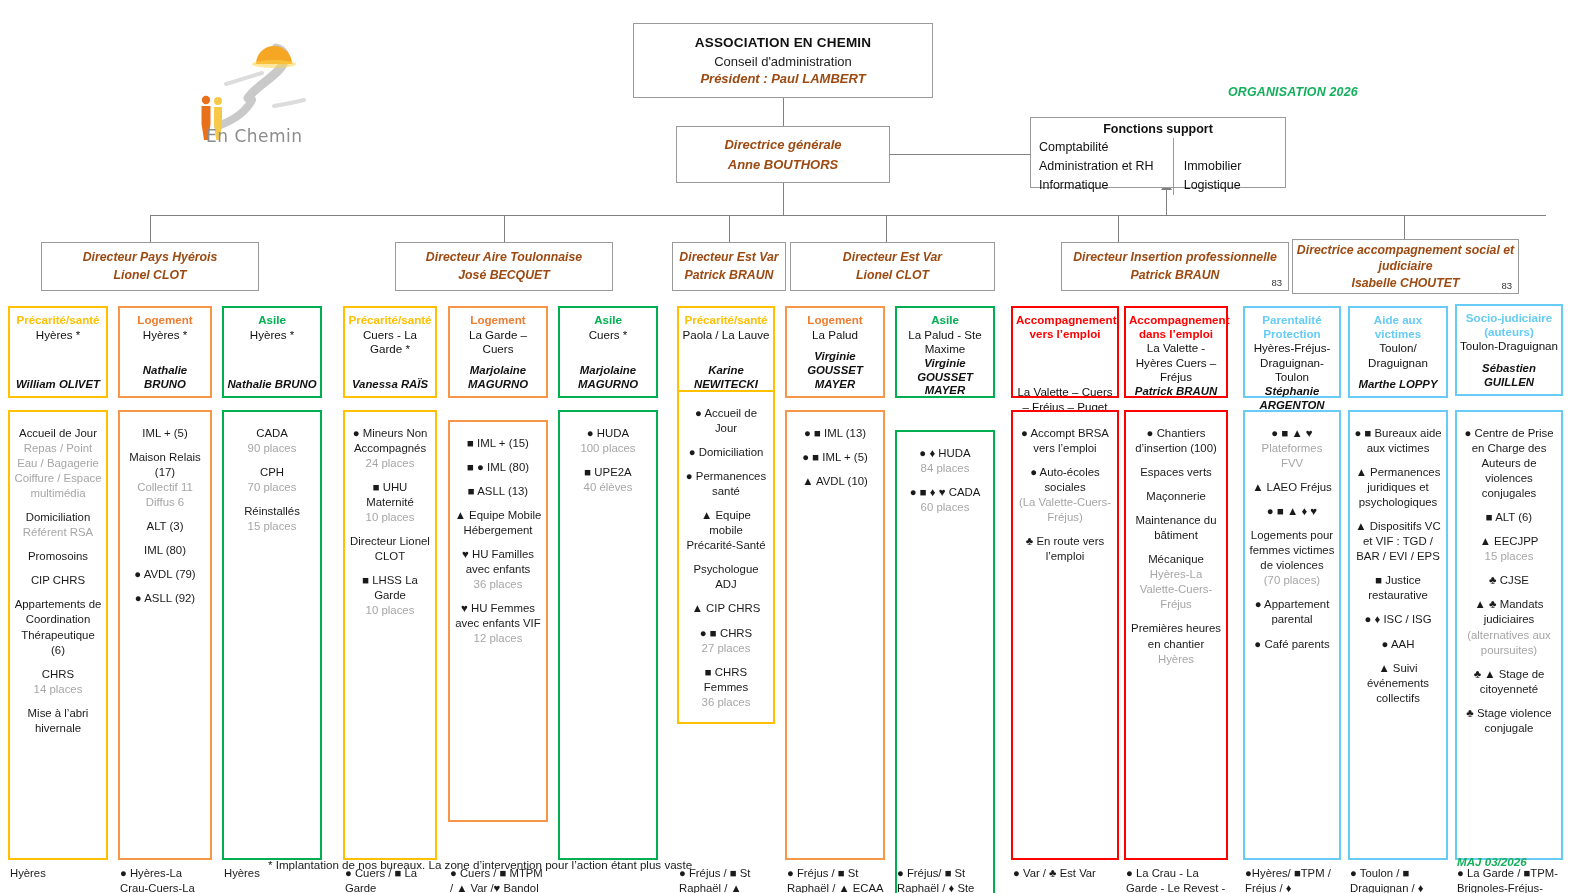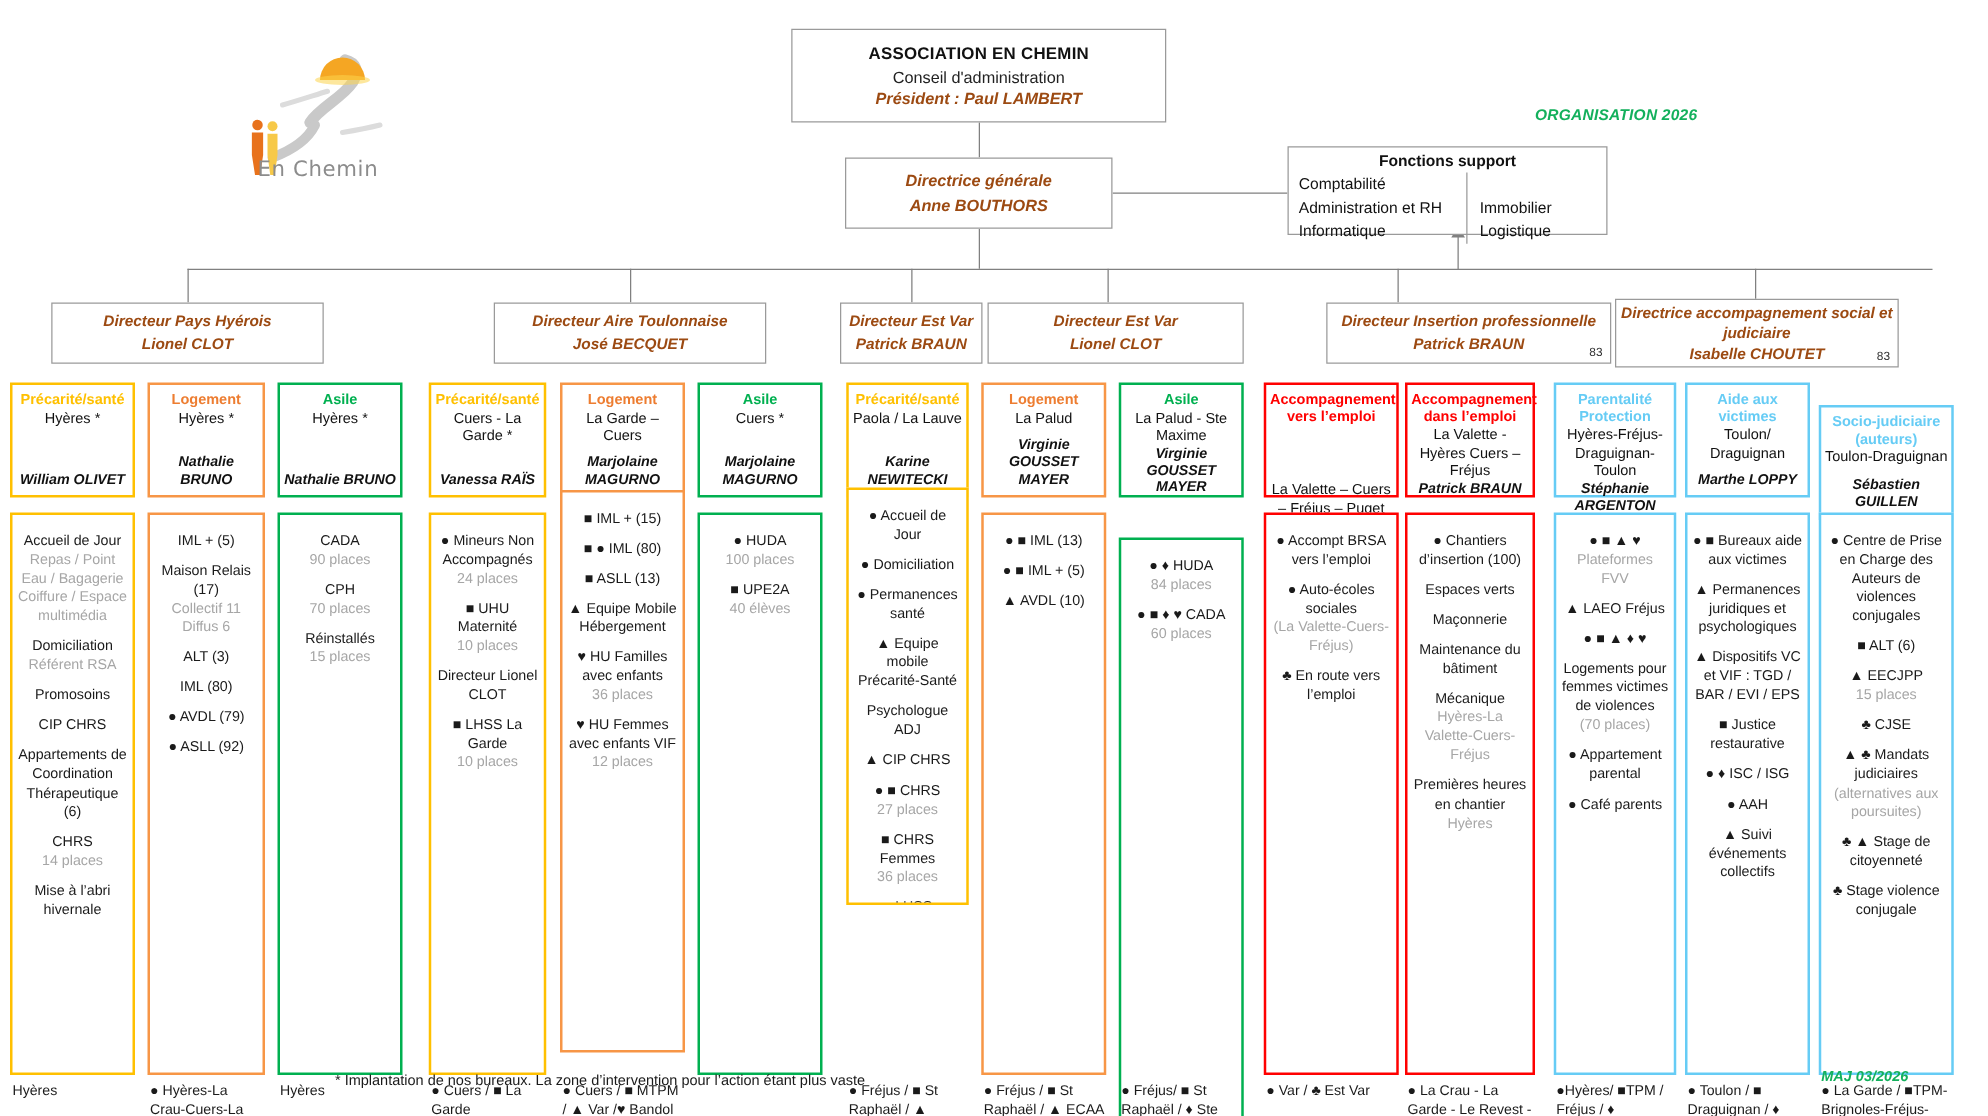--- a/index.html
+++ b/index.html
@@ -270,21 +270,21 @@
         <div class="it"><span>■ LHSS La Garde</span><br><span class="sub">10 places</span></div>
       </div>
       <div class="foot" style="top: 863px;">● Cuers / ■ La Garde</div>
     </div>
     <div class="col c-orange" style="left: 448px; top: 0px; width: 100px;">
       <div class="hdr" style="top: 306px; height: 92px;">
         <div class="cat">Logement</div>
         <div class="place">La Garde – Cuers</div>
         <div class="person">Marjolaine MAGURNO</div>
       </div>
-      <div class="body" style="top: 392px; height: 450px;">
+      <div class="body" style="top: 420px; height: 402px;">
         <div class="it"><span>■ IML + (15)</span></div>
         <div class="it"><span>■ ● IML (80)</span></div>
         <div class="it"><span>■ ASLL (13)</span></div>
         <div class="it"><span>▲ Equipe Mobile Hébergement</span></div>
         <div class="it"><span>♥ HU Familles avec enfants</span><br><span class="sub">36 places</span></div>
         <div class="it"><span>♥ HU Femmes avec enfants VIF</span><br><span class="sub">12 places</span></div>
       </div>
       <div class="foot" style="top: 863px;">● Cuers / ■ MTPM / ▲ Var /♥ Bandol</div>
     </div>
     <div class="col c-green" style="left: 558px; top: 0px; width: 100px;">
@@ -399,21 +399,21 @@
         <div class="it"><span>▲ Permanences juridiques et psychologiques</span></div>
         <div class="it"><span>▲ Dispositifs VC et VIF : TGD / BAR / EVI / EPS</span></div>
         <div class="it"><span>■ Justice restaurative</span></div>
         <div class="it"><span>● ♦ ISC / ISG</span></div>
         <div class="it"><span>● AAH</span></div>
         <div class="it"><span>▲ Suivi événements collectifs</span></div>
       </div>
       <div class="foot" style="top: 863px;">● Toulon / ■ Draguignan / ♦ Hyères - La Valette - Brignoles - La Seyne – Sanary / ▲ Var</div>
     </div>
     <div class="col c-blue" style="left: 1455px; top: 0px; width: 108px;">
-      <div class="hdr" style="top: 324px; height: 92px;">
+      <div class="hdr" style="top: 304px; height: 92px;">
         <div class="cat">Socio-judiciaire (auteurs)</div>
         <div class="place">Toulon-Draguignan</div>
         <div class="person">Sébastien GUILLEN</div>
       </div>
       <div class="body" style="top: 410px; height: 450px;">
         <div class="it"><span>● Centre de Prise en Charge des Auteurs de violences conjugales</span></div>
         <div class="it"><span>■ ALT (6)</span></div>
         <div class="it"><span>▲ EECJPP</span><br><span class="sub">15 places</span></div>
         <div class="it"><span>♣ CJSE</span></div>
         <div class="it"><span>▲ ♣ Mandats judiciaires</span><br><span class="sub">(alternatives aux poursuites)</span></div>

